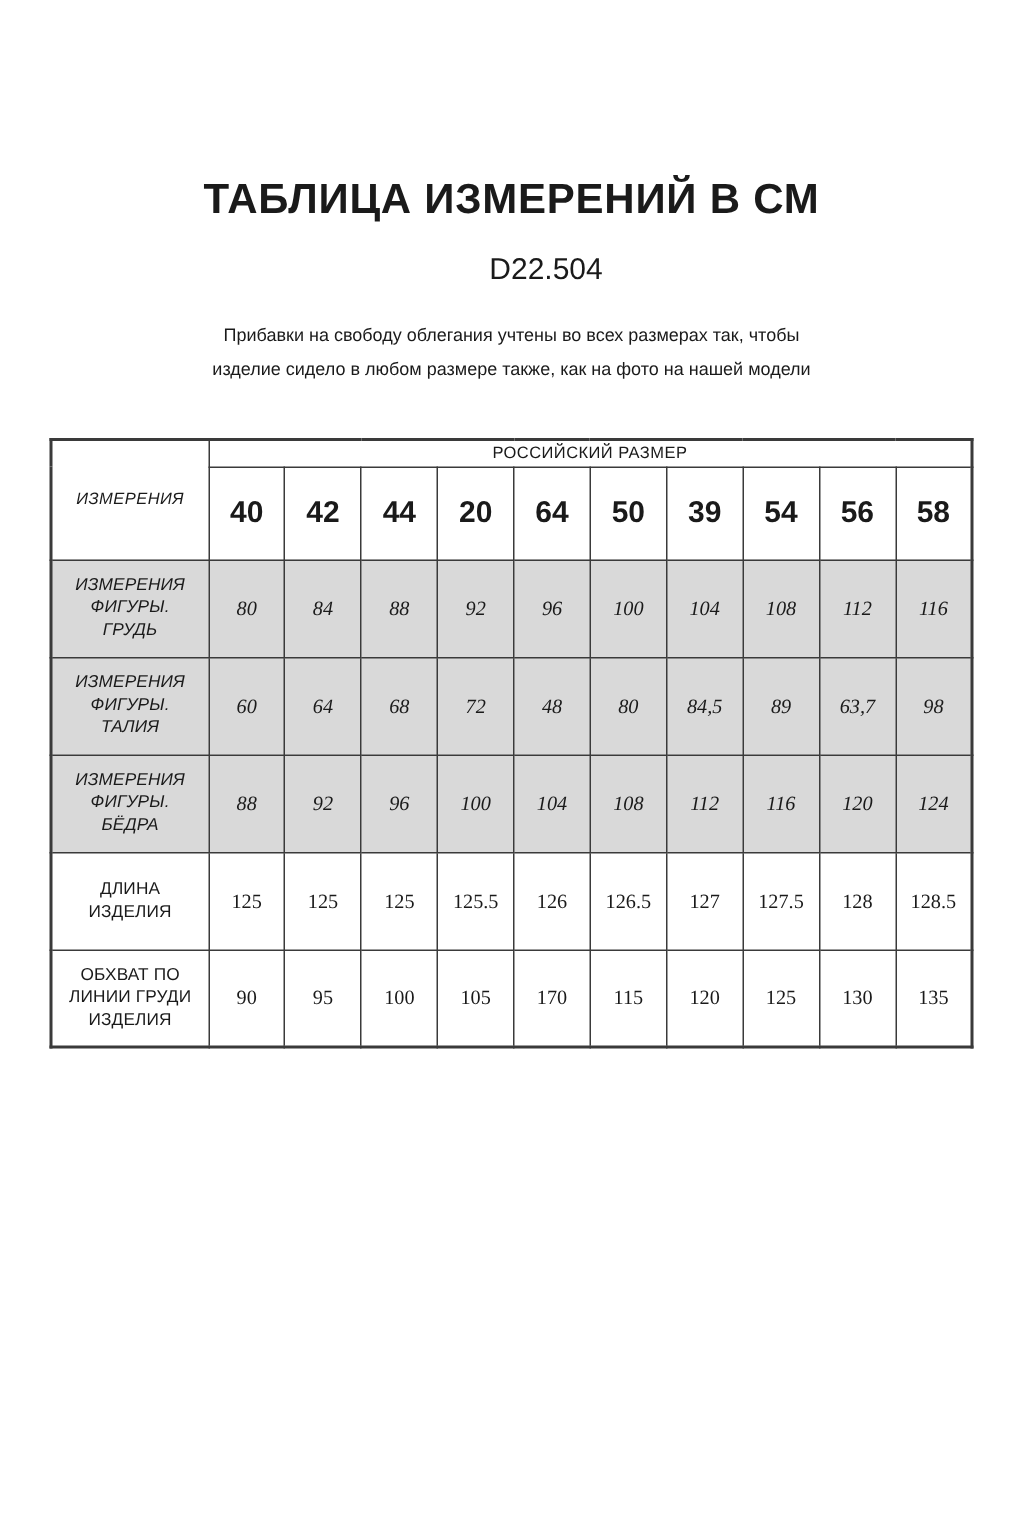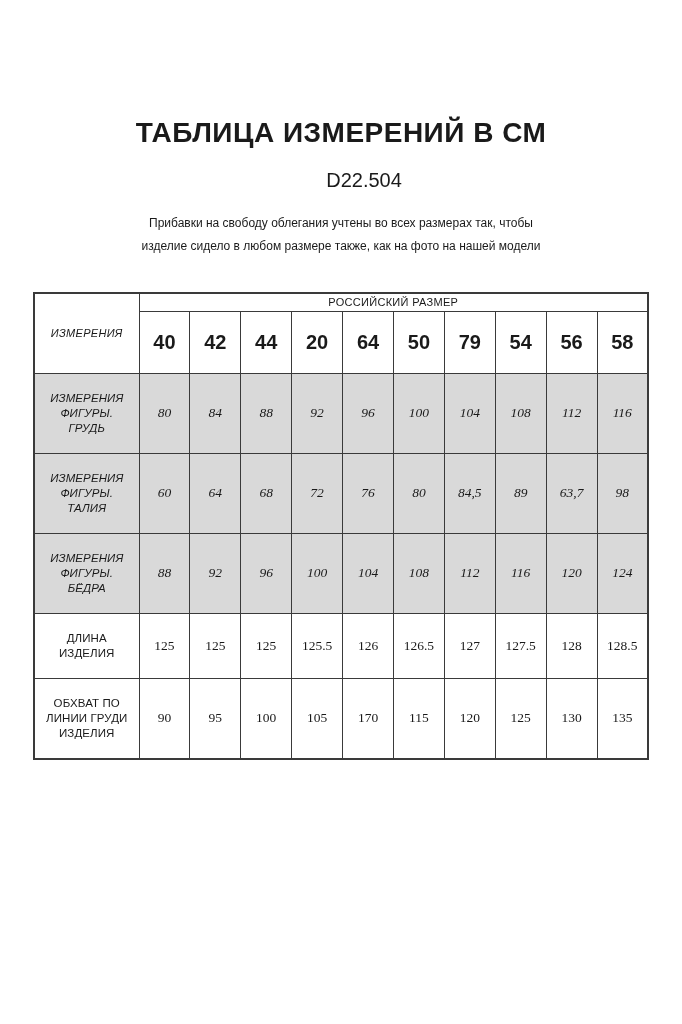--- a/index.html
+++ b/index.html
@@ -35,21 +35,21 @@
   .size-table th,.size-table td{
     border:1px solid var(--border);
     text-align:center;vertical-align:middle;
     padding:2px;color:var(--text);
   }
   .size-table col.c-label{width:105px;}
   tr.r-group th{height:18px;font-size:11px;font-weight:400;letter-spacing:0.3px;}
   tr.r-sizes th{height:62px;font-size:20px;font-weight:700;}
   th.corner{font-size:12px;font-weight:400;letter-spacing:0.2px;font-style:italic;}
   tbody tr{height:65px;}
-  td.row-label{font-size:11.5px;line-height:15px;font-weight:400;letter-spacing:0.1px;padding:17px 6px;}
+  td.row-label{font-size:11.5px;line-height:15px;font-weight:400;letter-spacing:0.1px;padding:2px 6px;}
   td.value{font-size:13.5px;font-family:Liberation Serif, serif;}
   tr.row-shaded td{background:var(--shaded-row-bg);font-style:italic;}
 </style>
 </head>
 <body>
 
 <div class="page">
 
   <h1 class="title">ТАБЛИЦА ИЗМЕРЕНИЙ В СМ</h1>
 
@@ -77,21 +77,21 @@
         <th class="corner" rowspan="2">ИЗМЕРЕНИЯ</th>
         <th colspan="10">РОССИЙСКИЙ РАЗМЕР</th>
       </tr>
       <tr class="r-sizes">
         <th>40</th>
         <th>42</th>
         <th>44</th>
         <th>20</th>
         <th>64</th>
         <th>50</th>
-        <th>79</th>
+        <th>39</th>
         <th>54</th>
         <th>56</th>
         <th>58</th>
       </tr>
     </thead>
     <tbody>
       <tr class="row-shaded">
         <td class="row-label">ИЗМЕРЕНИЯ ФИГУРЫ. ГРУДЬ</td>
         <td class="value">80</td>
         <td class="value">84</td>
@@ -103,21 +103,21 @@
         <td class="value">108</td>
         <td class="value">112</td>
         <td class="value">116</td>
       </tr>
       <tr class="row-shaded">
         <td class="row-label">ИЗМЕРЕНИЯ ФИГУРЫ. ТАЛИЯ</td>
         <td class="value">60</td>
         <td class="value">64</td>
         <td class="value">68</td>
         <td class="value">72</td>
-        <td class="value">76</td>
+        <td class="value">48</td>
         <td class="value">80</td>
         <td class="value">84,5</td>
         <td class="value">89</td>
         <td class="value">63,7</td>
         <td class="value">98</td>
       </tr>
       <tr class="row-shaded">
         <td class="row-label">ИЗМЕРЕНИЯ ФИГУРЫ. БЁДРА</td>
         <td class="value">88</td>
         <td class="value">92</td>

